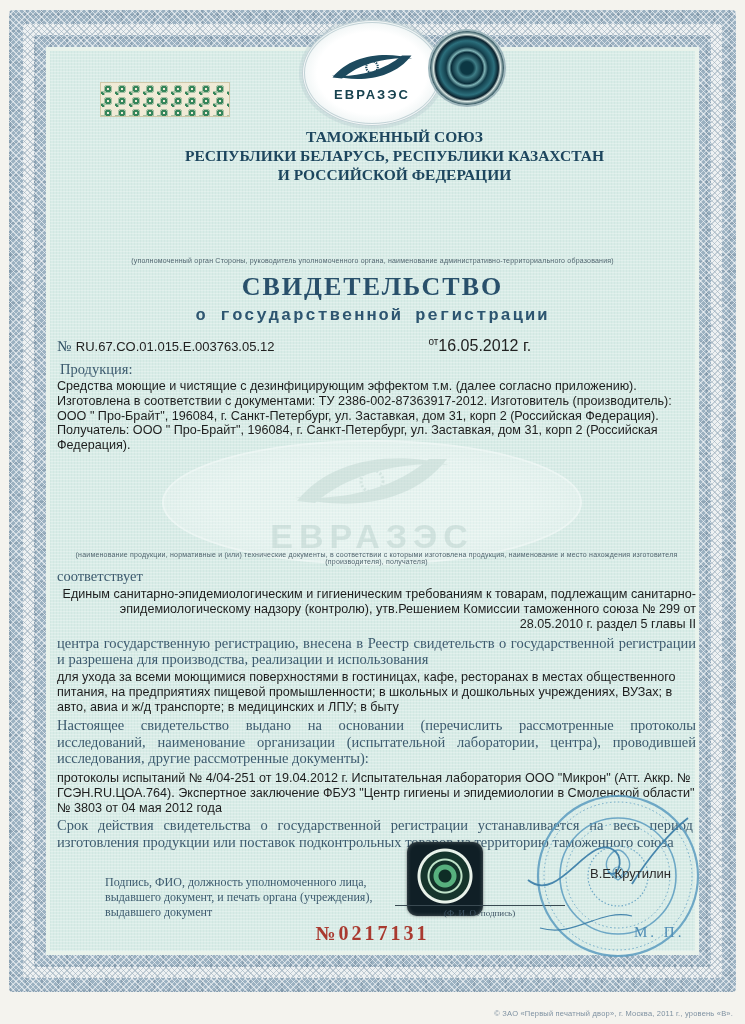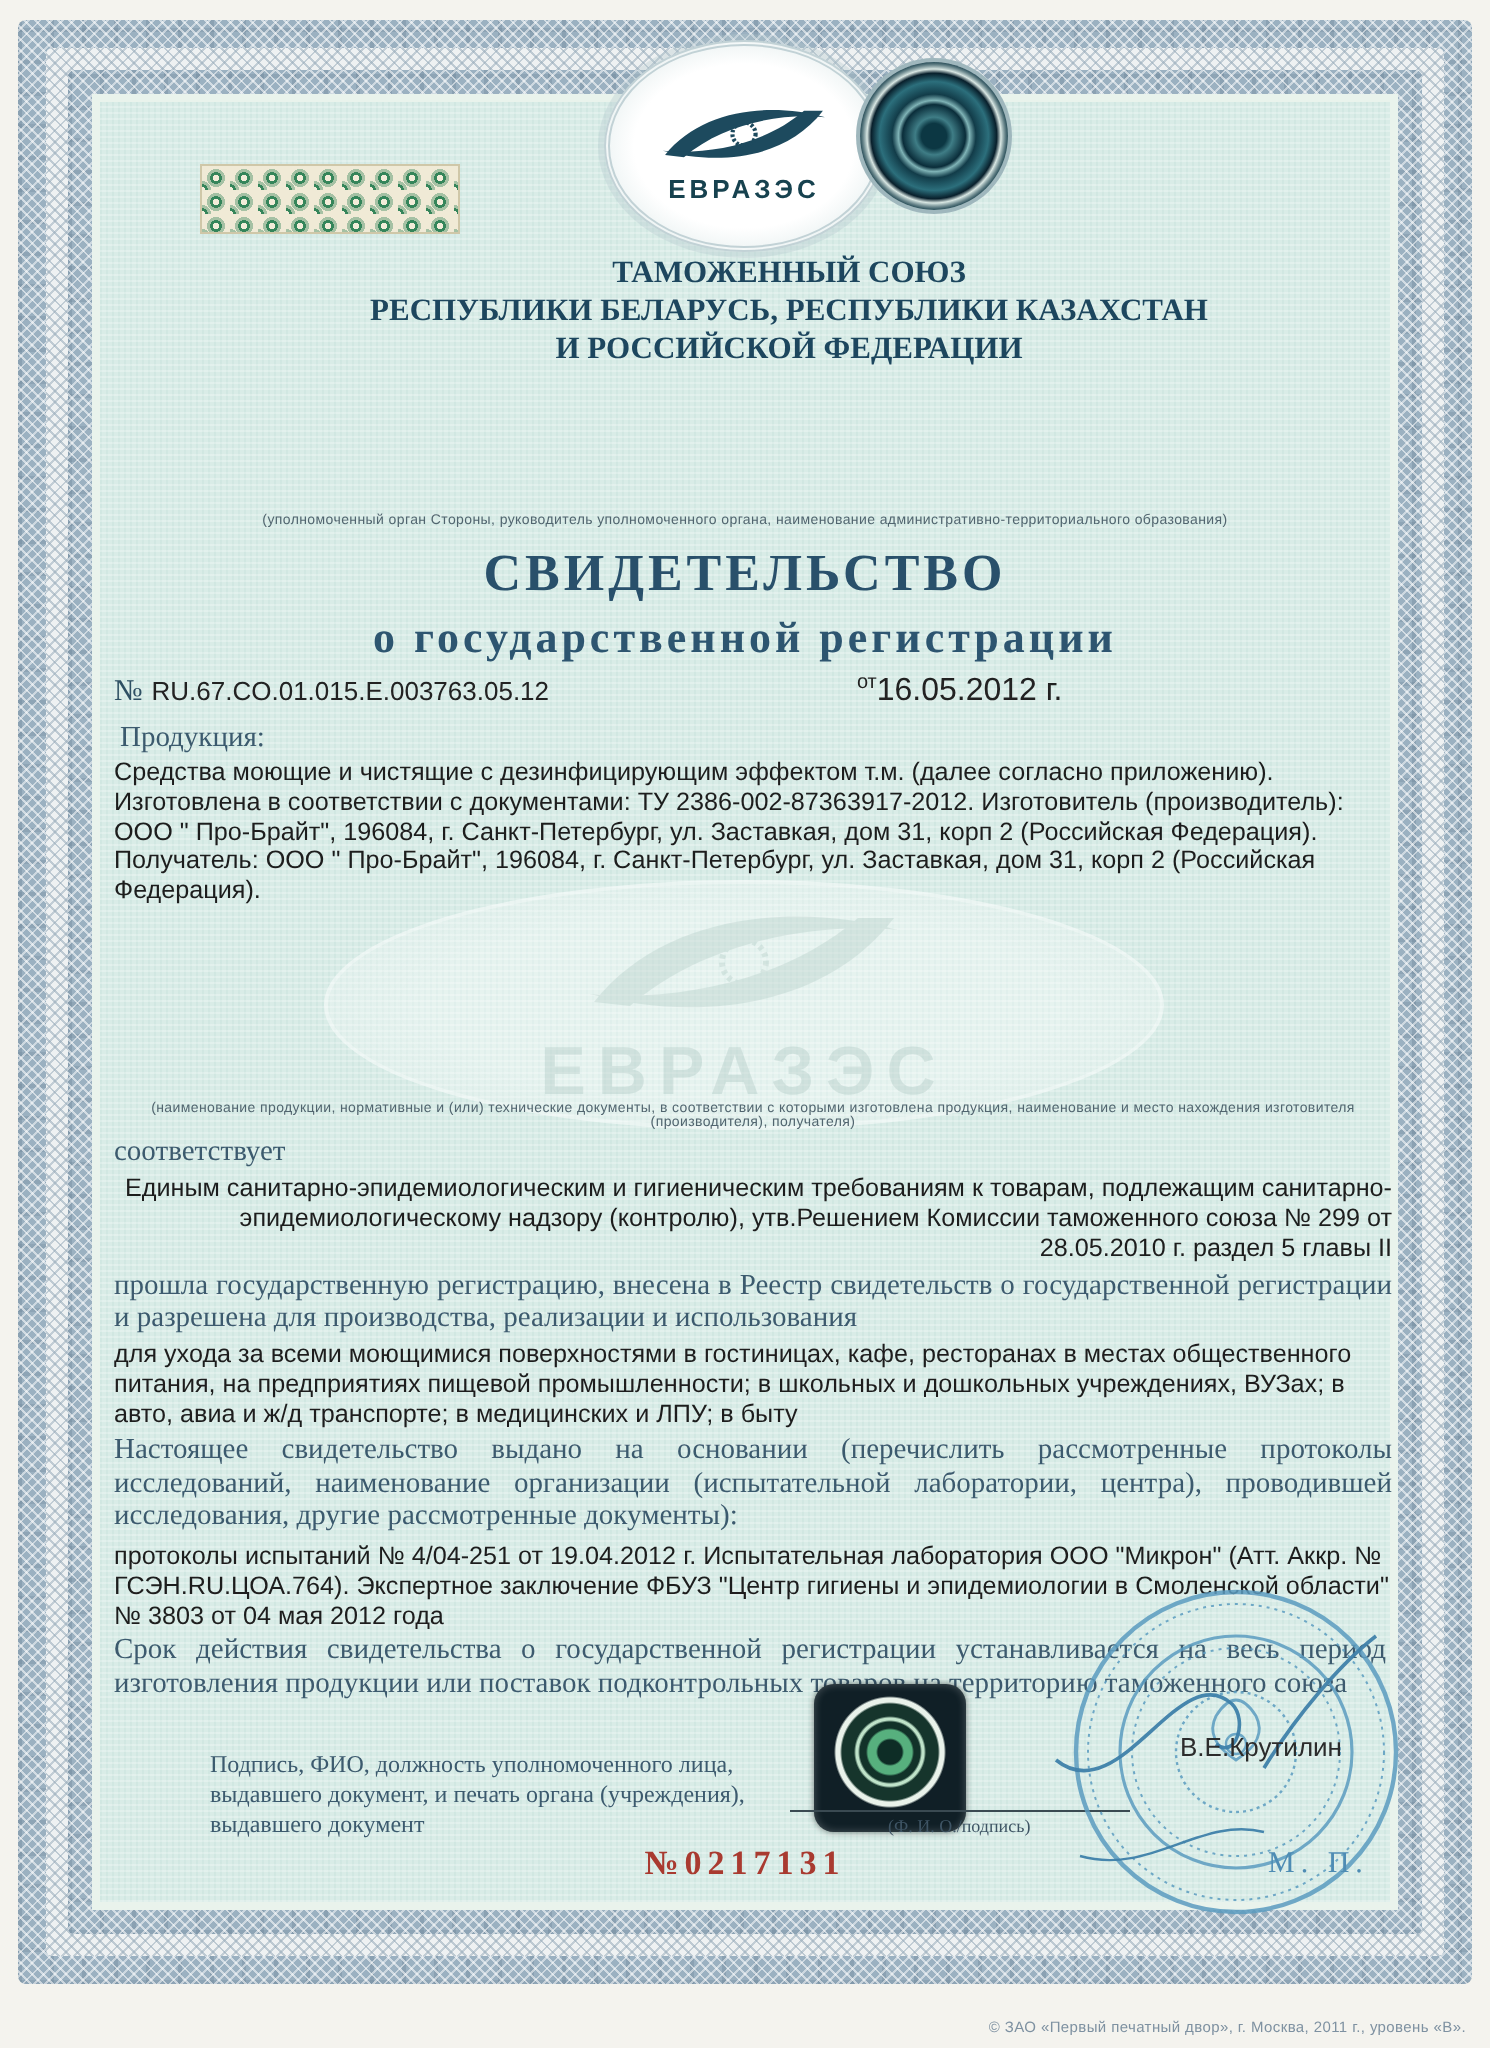--- a/index.html
+++ b/index.html
@@ -62,21 +62,21 @@
     box-shadow:0 0 0 2px #9fb7bd, inset 0 0 6px rgba(255,255,255,.4);
   }
 
   
   .center-col{left:0;right:0;text-align:center;}
   .union{font-family:"Liberation Serif",serif;font-weight:bold;font-size:15.5px;line-height:19px;color:#1d465e;padding-left:44px;}
   .authority{font-size:13px;line-height:17px;color:#1c1c1c;}
   .authority .l2{width:640px;margin:0 auto;}
   .tiny-caption{font-size:7px;color:#51656f;letter-spacing:.2px;}
   .cert-title{font-family:"Liberation Serif",serif;font-weight:bold;font-size:26px;letter-spacing:2px;color:#29506b;}
-  .cert-subtitle{font-family:Liberation Serif, serif;font-weight:bold;font-size:22px;letter-spacing:2px;color:#2d5570;}
+  .cert-subtitle{font-family:Liberation Mono, monospace;font-weight:bold;font-size:17px;letter-spacing:2px;color:#2d5570;}
 
   
   .numrow{left:57px;right:50px;}
   .num-label{font-family:"Liberation Serif",serif;font-size:15px;color:#2e4f63;}
   .num-value{font-size:13px;color:#222;}
   .ot-label{font-size:10px;color:#222;vertical-align:6px;}
   .date-value{font-size:16px;color:#222;}
 
   .serif-blue{font-family:"Liberation Serif",serif;color:#3c5a6e;}
   .body-sans{font-size:12.6px;line-height:14.8px;color:#1d1d1d;}
@@ -97,21 +97,21 @@
   .sign-note{left:57px;top:875px;width:315px;font-size:12px;line-height:15px;margin-left:48px;}
   .holo-square{
     left:407px;top:842px;width:76px;height:74px;border-radius:10px;
     background:
       radial-gradient(circle at 50% 46%, #0e2d26 0 6px, #57b07e 7px 11px, #123229 12px 15px, #bfe3c9 16px 17px, #16352c 18px 24px, #e9f2ea 25px 27px, #101f26 28px 60%),
       #15222b;
     box-shadow:0 0 3px rgba(0,0,0,.5), inset 0 0 4px rgba(255,255,255,.25);
   }
   .sig-line{left:395px;top:905px;width:170px;border-top:1.5px solid #3a4a52;}
   .sig-caption{left:444px;top:908px;font-family:"Liberation Serif",serif;font-size:9px;color:#3e5464;}
-  .serial{left:0;right:0;top:922px;text-align:center;font-family:"Liberation Serif",serif;font-weight:bold;font-size:17px;letter-spacing:3px;color:#a93a30;}
+  .serial{left:0;right:0;top:922px;text-align:center;font-family:"Liberation Serif",serif;font-weight:bold;font-size:20px;letter-spacing:3px;color:#a93a30;}
   .stamp-wrap{left:520px;top:788px;width:190px;height:180px;}
   .signer-name{left:590px;top:866px;font-size:13px;color:#2b2b2b;font-weight:normal;}
   .mp{left:634px;top:924px;font-family:"Liberation Serif",serif;font-size:15px;letter-spacing:3px;color:#4e8cb4;}
 
   .footer-note{position:absolute;right:12px;bottom:6px;font-size:7.5px;color:#7e91a1;letter-spacing:.2px;}
 </style>
 </head>
 <body>
 
 <div class="page">
@@ -166,21 +166,21 @@
       <span class="ot-label">от</span><span class="date-value">16.05.2012 г.</span>
     </div>
 
     <div class="abs serif-blue" style="left:60px;top:361px;font-size:14.5px;">Продукция:</div>
     <div class="abs body-sans" style="left:57px;top:379px;width:638px;">Средства моющие и чистящие с дезинфицирующим эффектом т.м. (далее согласно приложению). Изготовлена в соответствии с документами: ТУ 2386-002-87363917-2012. Изготовитель (производитель): ООО " Про-Брайт", 196084, г. Санкт-Петербург, ул. Заставкая, дом 31, корп 2 (Российская Федерация).  Получатель: ООО " Про-Брайт", 196084, г. Санкт-Петербург, ул. Заставкая, дом 31, корп 2  (Российская Федерация).</div>
 
     <div class="text-column">
       <div class="tiny-caption" style="text-align:center;">(наименование продукции, нормативные и (или) технические документы, в соответствии с которыми изготовлена продукция, наименование и место нахождения изготовителя (производителя), получателя)</div>
       <div class="serif-blue" style="font-size:14.5px;margin-top:3px;">соответствует</div>
       <div class="body-sans" style="line-height:15.2px;text-align:right;">Единым санитарно-эпидемиологическим и гигиеническим требованиям к товарам, подлежащим санитарно-эпидемиологическому надзору (контролю), утв.Решением Комиссии таможенного союза № 299 от 28.05.2010 г. раздел 5 главы II</div>
-      <div class="serif-par">прошла государственную регистрацию, внесена в Реестр свидетельств о государственной регистрации и разрешена для производства, реализации и использования</div>
+      <div class="serif-par">центра государственную регистрацию, внесена в Реестр свидетельств о государственной регистрации и разрешена для производства, реализации и использования</div>
       <div class="body-sans" style="line-height:15.2px;">для ухода за всеми моющимися поверхностями в гостиницах, кафе, ресторанах в местах общественного питания, на предприятиях пищевой промышленности; в школьных и дошкольных учреждениях, ВУЗах; в авто, авиа и ж/д транспорте; в медицинских и ЛПУ; в быту</div>
       <div class="serif-par">Настоящее свидетельство выдано на основании (перечислить рассмотренные протоколы исследований, наименование организации (испытательной лаборатории, центра), проводившей исследования, другие рассмотренные документы):</div>
       <div class="body-sans" style="line-height:15.2px;margin-top:4px;">протоколы испытаний № 4/04-251 от 19.04.2012 г. Испытательная лаборатория ООО "Микрон" (Атт. Аккр. № ГСЭН.RU.ЦОА.764). Экспертное заключение ФБУЗ "Центр гигиены и эпидемиологии в Смоленской области" № 3803 от 04 мая 2012 года</div>
     </div>
 
     <div class="abs serif-par validity">Срок действия свидетельства о государственной регистрации устанавливается на весь период изготовления продукции или поставок подконтрольных товаров на территорию таможенного союза</div>
 
     <div class="abs serif-blue sign-note">Подпись, ФИО, должность уполномоченного лица, выдавшего документ, и печать органа (учреждения), выдавшего документ</div>
     <div class="abs holo-square"></div>
     <div class="abs sig-line"></div>

